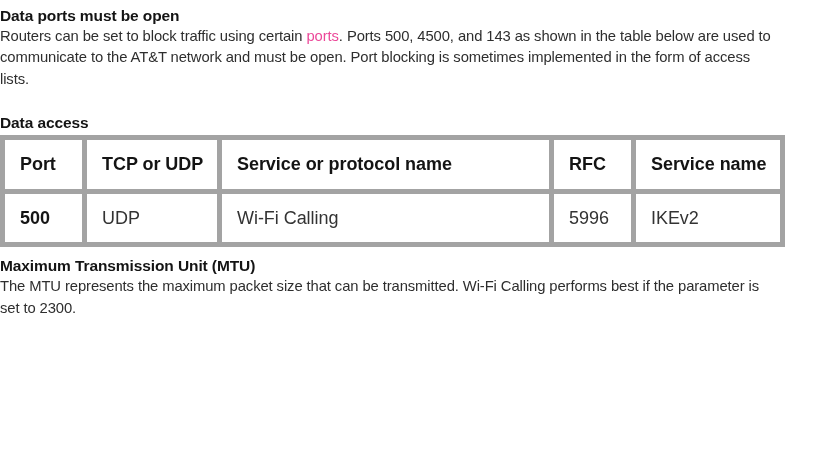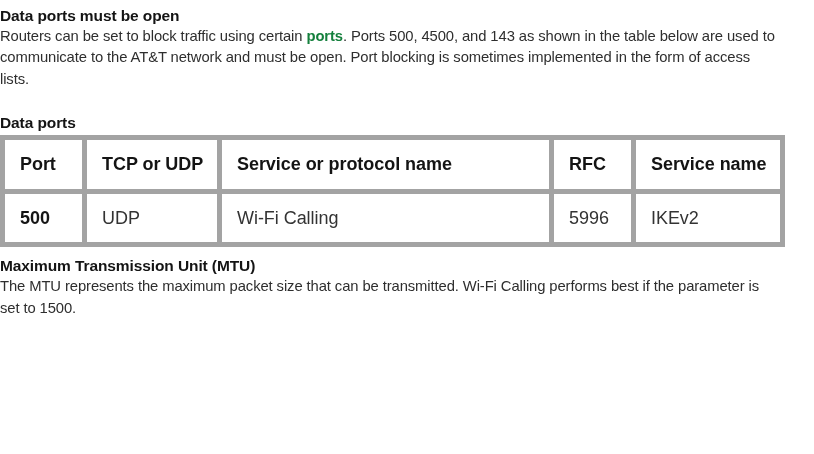--- a/index.html
+++ b/index.html
@@ -22,21 +22,21 @@
     line-height: 21px;
     letter-spacing: -0.1px;
   }
   .body-text {
     font-size: 14.8px;
     line-height: 21.4px;
     color: #2e2e2e;
     max-width: 780px;
     letter-spacing: -0.1px;
   }
-  .bold { font-weight: 700; color: #15803d; }
+  .bold { font-weight: 400; color: #ec4899; }
   .table-heading { margin-top: 22px; }
   table.data-table {
     margin-top: 2px;
     border-collapse: collapse;
     table-layout: fixed;
     width: 780px;
   }
   table.data-table th, table.data-table td {
     border: 5px solid #a3a3a3;
     text-align: left;
@@ -60,21 +60,21 @@
 </style>
 </head>
 <body>
 
 <div class="page">
 
   <h2 class="section-heading">Data ports must be open</h2>
 
   <p class="body-text"><span>Routers can be set to block traffic using certain </span><span class="bold">ports</span><span>. Ports 500, 4500, and 143 as shown in the table below are used to communicate to the AT&amp;T network and must be open. Port blocking is sometimes implemented in the form of access lists.</span></p>
 
-  <h2 class="section-heading table-heading">Data ports</h2>
+  <h2 class="section-heading table-heading">Data access</h2>
 
   <table class="data-table">
     <colgroup>
         <col style="width: 82px;">
         <col style="width: 135px;">
         <col style="width: 332px;">
         <col style="width: 82px;">
         <col style="width: 149px;">
       </colgroup>
     <thead>
@@ -92,15 +92,15 @@
           <td>UDP</td>
           <td>Wi-Fi Calling</td>
           <td>5996</td>
           <td>IKEv2</td>
         </tr>
       </tbody>
   </table>
 
   <h2 class="section-heading mtu-heading">Maximum Transmission Unit (MTU)</h2>
 
-  <p class="body-text">The MTU represents the maximum packet size that can be transmitted. Wi-Fi Calling performs best if the parameter is set to 1500.</p>
+  <p class="body-text">The MTU represents the maximum packet size that can be transmitted. Wi-Fi Calling performs best if the parameter is set to 2300.</p>
 
 </div>
 
 </body></html>

